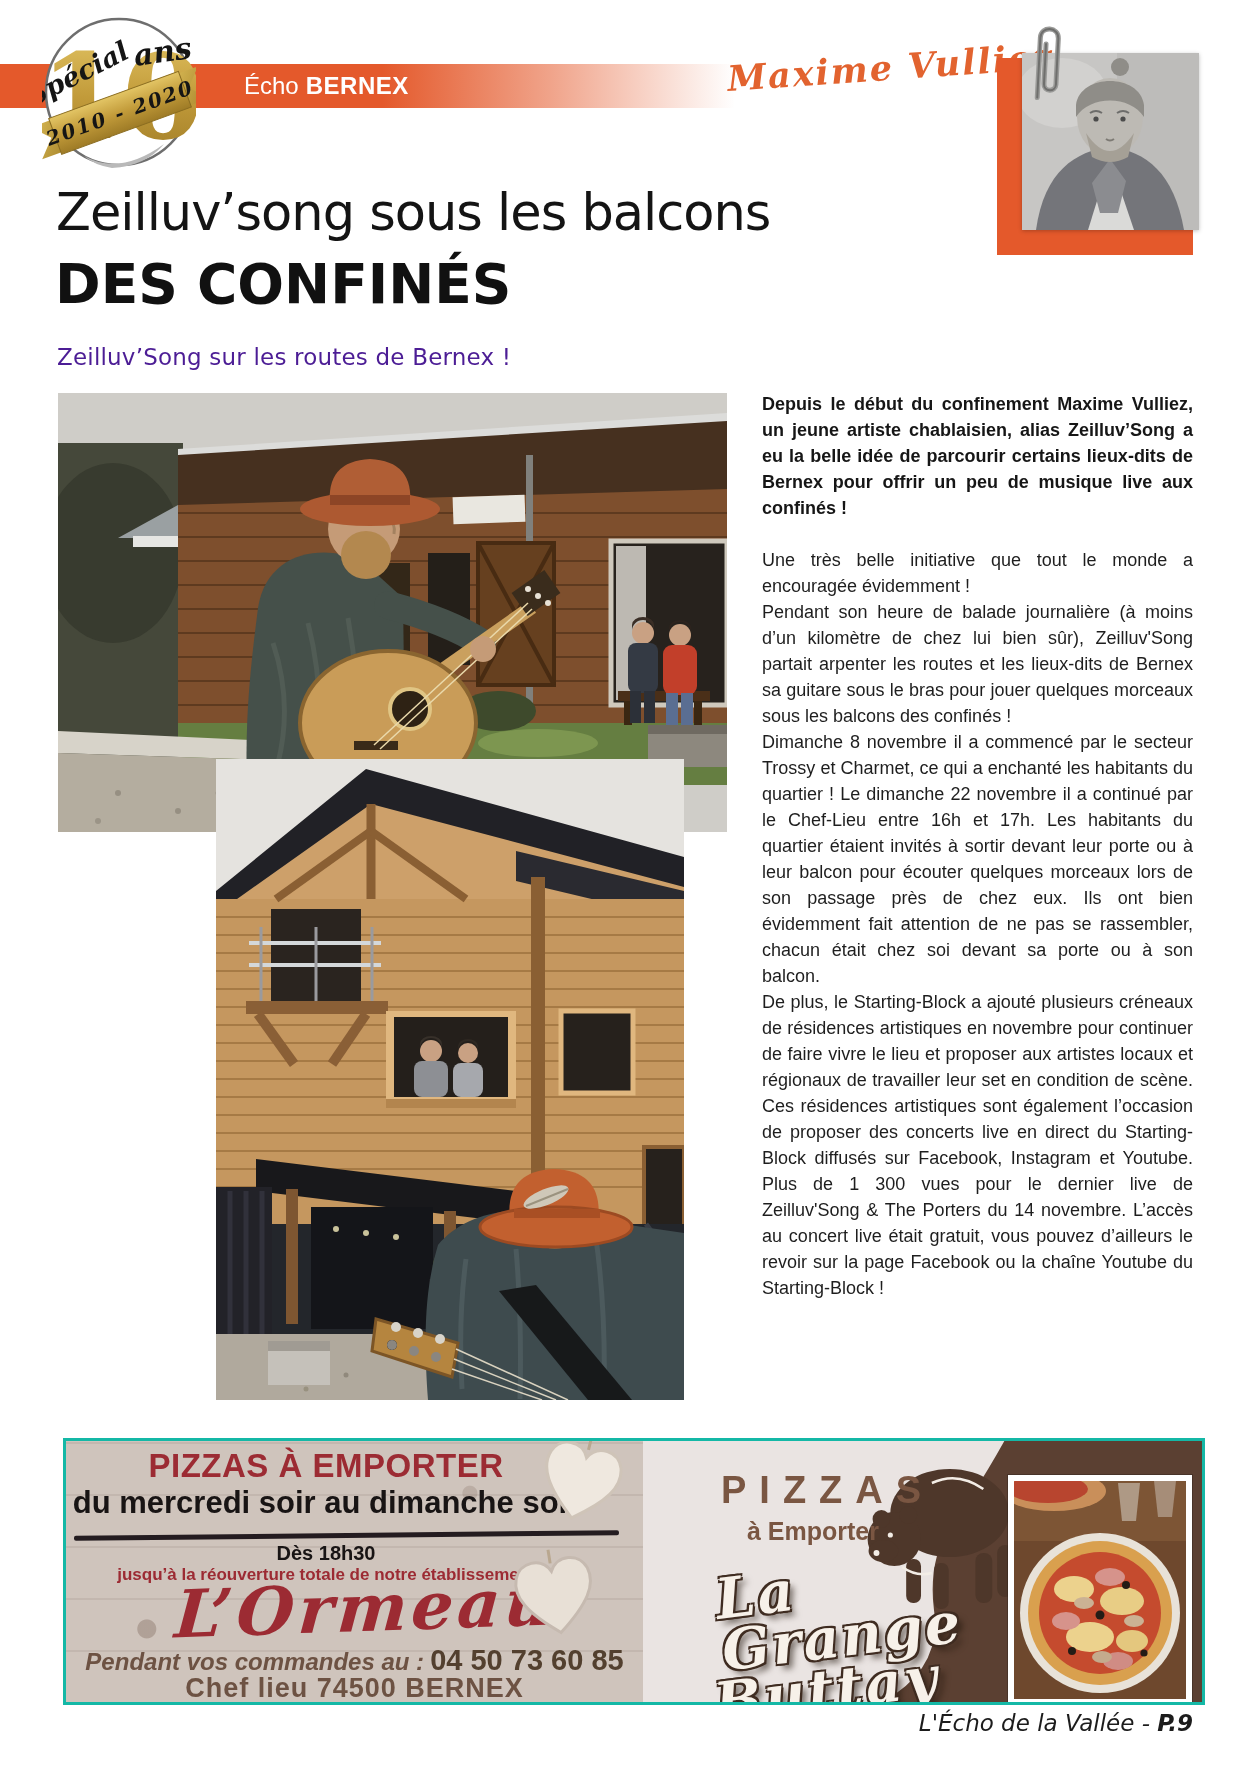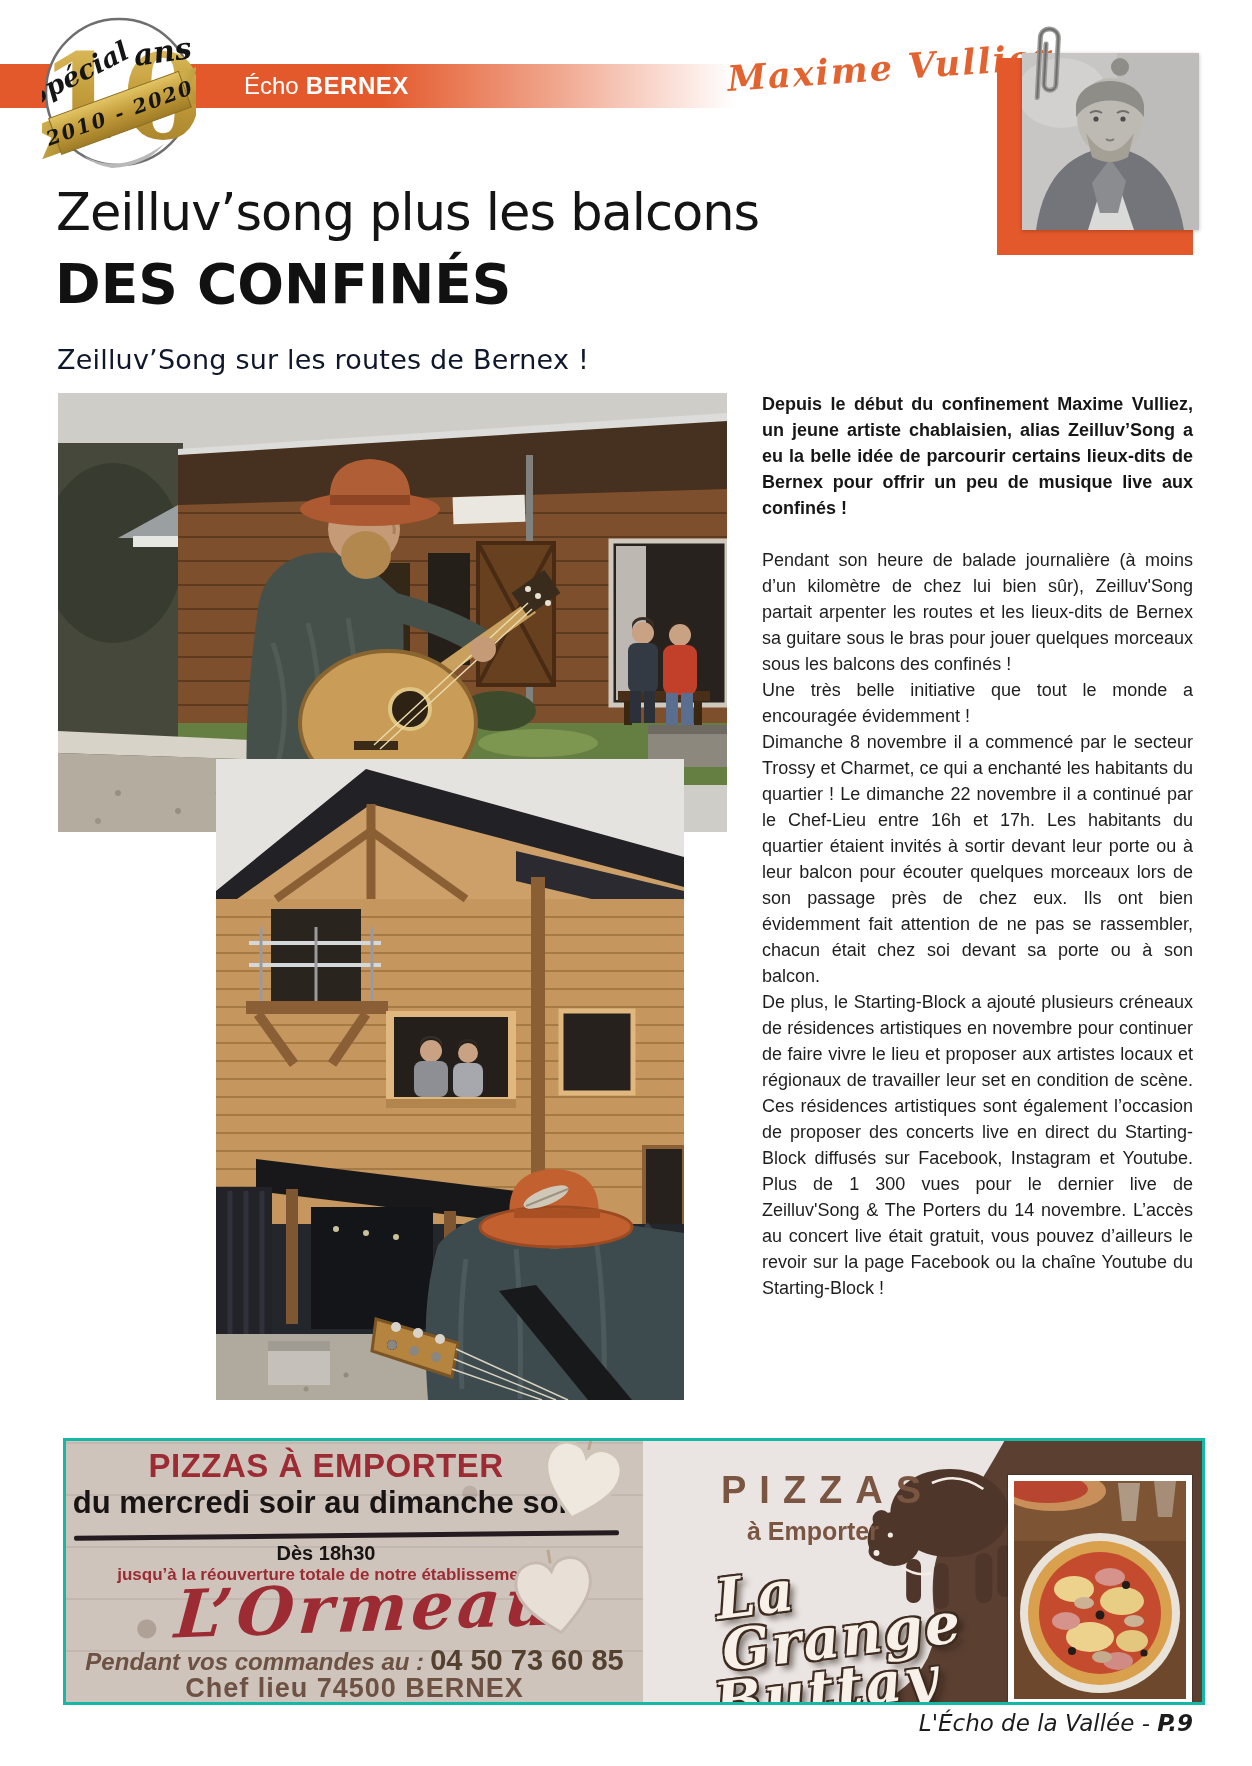--- a/index.html
+++ b/index.html
@@ -18,21 +18,21 @@
     transform:rotate(-4deg);letter-spacing:2px;white-space:nowrap;}
   .portrait-frame{left:997px;top:58px;width:196px;height:197px;background:#e4592b;}
   .portrait{left:1022px;top:53px;width:177px;height:177px;box-shadow:0 1px 4px rgba(0,0,0,.25);}
   .paperclip{left:1026px;top:20px;width:42px;height:88px;transform:rotate(3deg);}
 
   
   .title1{left:56px;top:183px;font-size:51px;font-weight:400;color:#141414;
     font-family:"DejaVu Sans",sans-serif;letter-spacing:-1px;white-space:nowrap;}
   .title2{left:55px;top:252px;font-size:55px;font-weight:800;color:#111;
     font-family:"DejaVu Sans",sans-serif;letter-spacing:0;white-space:nowrap;}
-  .subtitle{left:57px;top:344px;font-size:27px;font-weight:400;color:#0f172a;
+  .subtitle{left:57px;top:344px;font-size:23px;font-weight:400;color:#4c1d95;
     font-family:"DejaVu Sans",sans-serif;letter-spacing:.2px;white-space:nowrap;}
 
   
   .photo1{left:58px;top:393px;width:669px;height:439px;z-index:1;}
   .photo2{left:216px;top:759px;width:468px;height:641px;z-index:2;}
   .photo1 svg,.photo2 svg,.portrait svg,.badge svg,.paperclip svg{display:block;width:100%;height:100%;}
 
   
   .article{left:762px;top:391px;width:431px;color:#1e1e1e;font-size:18px;line-height:26px;
     text-align:justify;font-family:"Liberation Sans",sans-serif;z-index:3;}
@@ -148,21 +148,21 @@
     <path d="M84,86 q4,3 8,0" stroke="#7d7a74" stroke-width="2" fill="none"></path>
   </svg>
 </div>
 <div class="abs paperclip">
   <svg viewBox="0 0 42 88">
     <path d="M13,78 L13,18 C13,6 31,6 31,18 L31,64 C31,72 19,72 19,64 L19,24" fill="none" stroke="#9a9a98" stroke-width="5" stroke-linecap="round"></path>
     <path d="M13,78 L13,18 C13,6 31,6 31,18 L31,64 C31,72 19,72 19,64 L19,24" fill="none" stroke="#6f6f6d" stroke-width="2" stroke-linecap="round"></path>
   </svg>
 </div>
 
-<div class="abs title1">Zeilluv’song plus les balcons</div>
+<div class="abs title1">Zeilluv’song sous les balcons</div>
 <div class="abs title2">DES CONFINÉS</div>
 <div class="abs subtitle">Zeilluv’Song sur les routes de Bernex !</div>
 
 <div class="abs photo1">
   <svg viewBox="0 0 669 439" preserveAspectRatio="none">
     <rect width="669" height="439" fill="#cfcdc8"></rect>
     <rect x="0" y="50" width="125" height="320" fill="#45483a"></rect>
     <ellipse cx="55" cy="160" rx="70" ry="90" fill="#383b2f"></ellipse>
     <polygon points="60,145 200,68 345,145" fill="#9aa0a2"></polygon>
     <rect x="75" y="143" width="255" height="11" fill="#e6e6e3"></rect>
@@ -355,22 +355,22 @@
         <line x1="238" y1="600" x2="340" y2="641" stroke="#d9d2bf" stroke-width="1.5"></line>
         <line x1="236" y1="610" x2="326" y2="641" stroke="#d9d2bf" stroke-width="1.5"></line>
       </g>
     </g>
   </svg>
 </div>
 
 <div class="abs article">
   <p class="intro">Depuis le début du confinement Maxime Vulliez, un jeune artiste chablaisien, alias Zeilluv’Song a eu la belle idée de parcourir certains lieux-dits de Bernex pour offrir un peu de musique live aux confinés !</p>
   <div class="gap"></div>
+  <p>Une très belle initiative que tout le monde a encouragée évidemment !</p>
   <p>Pendant son heure de balade journalière (à moins d’un kilomètre de chez lui bien sûr), Zeilluv'Song partait arpenter les routes et les lieux-dits de Bernex sa guitare sous le bras pour jouer quelques morceaux sous les balcons des confinés !</p>
-  <p>Une très belle initiative que tout le monde a encouragée évidemment !</p>
   <p>Dimanche 8 novembre il a commencé par le secteur Trossy et Charmet, ce qui a enchanté les habitants du quartier ! Le dimanche 22 novembre il a continué par le Chef-Lieu entre 16h et 17h. Les habitants du quartier étaient invités à sortir devant leur porte ou à leur balcon pour écouter quelques morceaux lors de son passage près de chez eux. Ils ont bien évidemment fait attention de ne pas se rassembler, chacun était chez soi devant sa porte ou à son balcon.</p>
   <p>De plus, le Starting-Block a ajouté plusieurs créneaux de résidences artistiques en novembre pour continuer de faire vivre le lieu et proposer aux artistes locaux et régionaux de travailler leur set en condition de scène. Ces résidences artistiques sont également l’occasion de proposer des concerts live en direct du Starting-Block diffusés sur Facebook, Instagram et Youtube. Plus de 1 300 vues pour le dernier live de Zeilluv'Song &amp; The Porters du 14 novembre. L’accès au concert live était gratuit, vous pouvez d’ailleurs le revoir sur la page Facebook ou la chaîne Youtube du Starting-Block !</p>
 </div>
 
 <div class="abs ad">
   <div class="ad-left">
     <div class="t1">PIZZAS À EMPORTER</div>
     <div class="t2">du mercredi soir au dimanche soir</div>
     <div class="rule"></div>
     <div class="t3">Dès 18h30</div>

